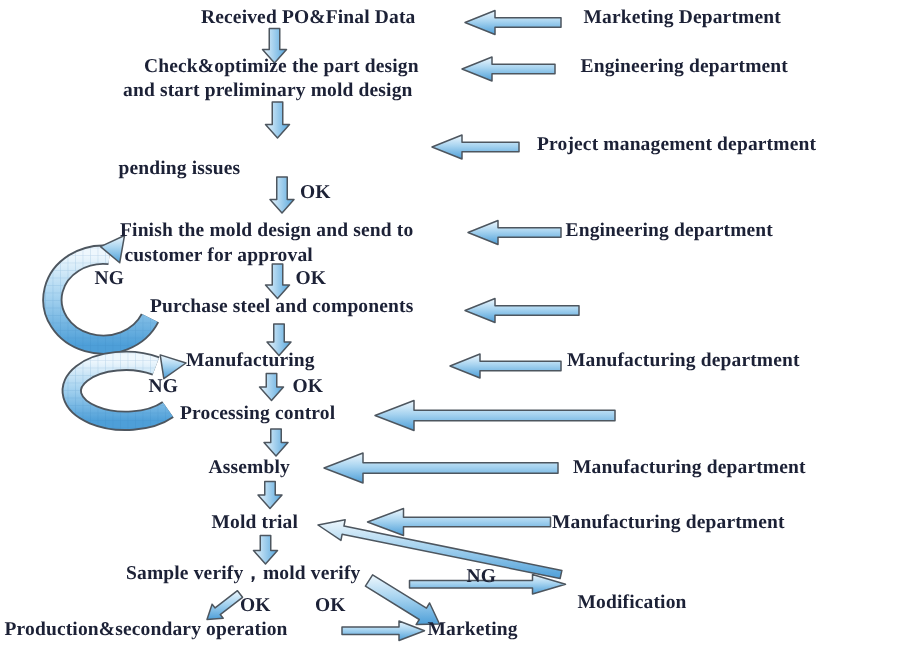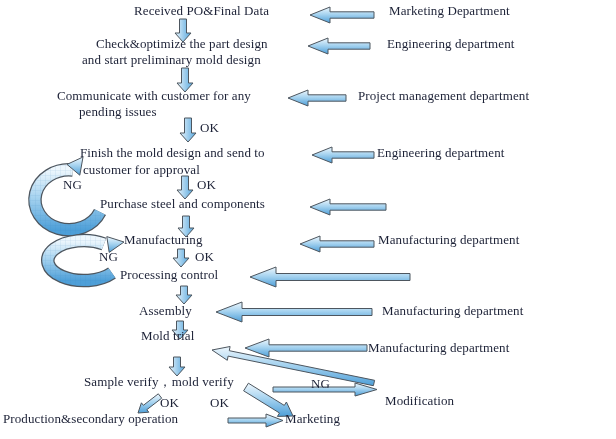--- a/index.html
+++ b/index.html
@@ -5,21 +5,21 @@
   html,body{margin:0;padding:0;background:#fff;}
   #canvas{
     position:relative;
     width:616px;height:439px;
     background:#ffffff;
     overflow:hidden;
     font-family:"Liberation Serif", serif;
   }
   .lbl{
     position:absolute;
-    font-weight:normal;
+    font-weight:bold;
     font-size:13px;
     line-height:15px;
     color:#1c2136;
     white-space:nowrap;
     letter-spacing:0.1px;
   }
   .small{font-size:13px;}
   svg{position:absolute;left:0;top:0;}
   .ar{stroke:#4d565f;stroke-width:1;stroke-linejoin:round;}
 </style>
@@ -83,29 +83,28 @@
       <path d="M 112,273 A 36,20 0 1 1 104,244" fill="none" stroke="#4d565f" stroke-width="13.5"></path>
       <path d="M 112,273 A 36,20 0 1 1 104,244" fill="none" stroke="url(#gH)" stroke-width="11"></path>
       <path d="M 112,273 A 36,20 0 1 1 104,244" fill="none" stroke="url(#xh)" stroke-width="11" opacity="0.45"></path>
       <polygon class="ar" fill="url(#gH)" points="124,242 109.2,252.4 106.8,236.6"></polygon>
     </g>
   </svg>
 
   <div class="lbl" style="left:134px;top:3px">Received PO&amp;Final Data</div>
   <div class="lbl" style="left:96px;top:36px">Check&amp;optimize the part design</div>
   <div class="lbl" style="left:82px;top:52px">and start preliminary mold design</div>
-  <div class="lbl" style="left:57px;top:88px">Communicate with customer for any</div>
   <div class="lbl" style="left:79px;top:104px">pending issues</div>
   <div class="lbl" style="left:80px;top:145px">Finish the mold design and send to</div>
   <div class="lbl" style="left:83px;top:162px">customer for approval</div>
   <div class="lbl" style="left:100px;top:196px">Purchase steel and components</div>
   <div class="lbl" style="left:120px;top:267px">Processing control</div>
   <div class="lbl" style="left:124px;top:232px">Manufacturing</div>
   <div class="lbl" style="left:139px;top:303px">Assembly</div>
-  <div class="lbl" style="left:141px;top:328px">Mold trial</div>
+  <div class="lbl" style="left:141px;top:340px">Mold trial</div>
   <div class="lbl" style="left:84px;top:374px">Sample verify，mold verify</div>
   <div class="lbl" style="left:385px;top:393px">Modification</div>
   <div class="lbl" style="left:3px;top:411px">Production&amp;secondary operation</div>
   <div class="lbl" style="left:285px;top:411px">Marketing</div>
 
   <div class="lbl" style="left:389px;top:3px">Marketing Department</div>
   <div class="lbl" style="left:387px;top:36px">Engineering department</div>
   <div class="lbl" style="left:358px;top:88px">Project management department</div>
   <div class="lbl" style="left:377px;top:145px">Engineering department</div>
   <div class="lbl" style="left:378px;top:232px">Manufacturing department</div>

